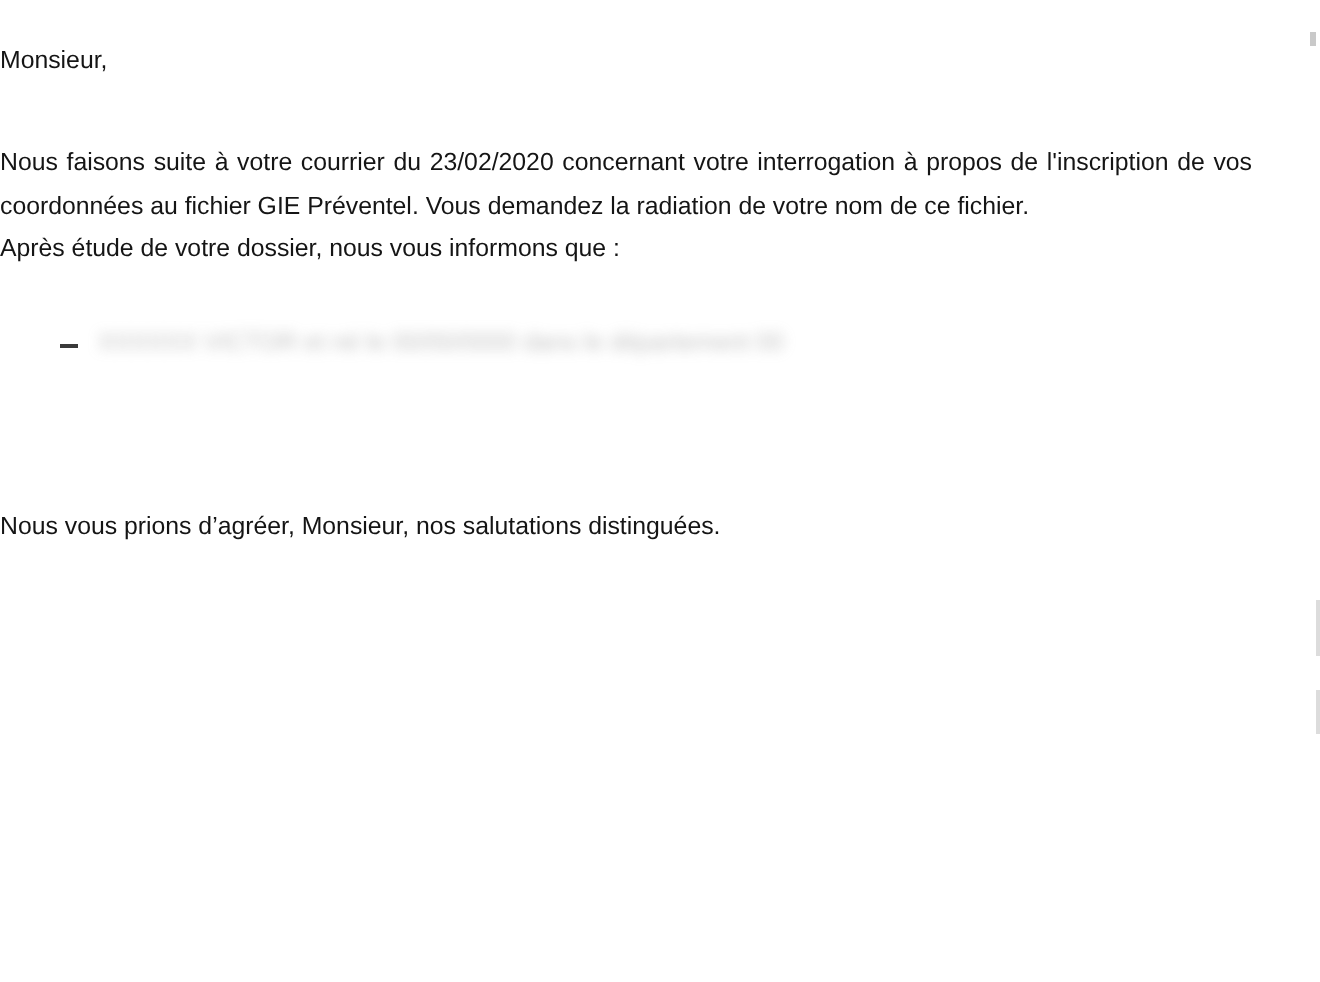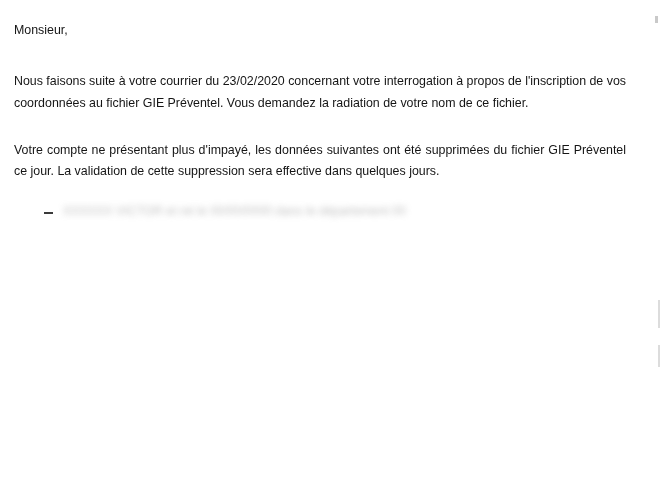--- a/index.html
+++ b/index.html
@@ -13,36 +13,35 @@
     overflow: hidden;
     font-family: "Liberation Sans", sans-serif;
     color: #111111;
   }
   .page {
     position: relative;
     width: 660px;
     height: 491px;
     background: #ffffff;
     box-sizing: border-box;
-    padding: 18px 34px 0 14px;
+    padding: 18px 34px 0 0;
   }
   .para {
     font-size: 12.4px;
     line-height: 1.72;
     text-align: justify;
     text-justify: inter-word;
     color: #151515;
     margin: 0;
   }
   .salutation {
     margin-top: 2px;
     margin-bottom: 30px;
   }
   .p-body1 {
-    margin-bottom: 26px;
   }
   .p-body2 {
     margin-bottom: 26px;
   }
   .p-body3 {
     margin-bottom: 18px;
   }
   .redacted-block {
     margin: 0 0 0 30px;
     display: flex;
@@ -101,29 +100,30 @@
 <body>
 
 <div class="page">
 
   <div class="scroll-mark"></div>
 
   <p class="para salutation">Monsieur,</p>
 
   <p class="para p-body1">Nous faisons suite à votre courrier du 23/02/2020 concernant votre interrogation à propos de l'inscription de vos coordonnées au fichier GIE Préventel. Vous demandez la radiation de votre nom de ce fichier.</p>
 
+  <p class="para p-body2">Après étude de votre dossier, nous vous informons que :</p>
 
-  <p class="para p-body3">Votre compte ne présentant plus d'impayé, les données suivantes ont été supprimées du fichier GIE Préventel ce jour. La validation de cette suppression sera effective dans quelques jours.</p>
 
   <div class="redacted-block">
     <span class="redacted-bullet"></span>
     <span class="redacted-text">XXXXXX VICTOR et né le 00/00/0000 dans le département 00</span>
   </div>
 
   <div class="spacer-large"></div>
 
 
+  <p class="para p-footer2">Nous vous prions d’agréer, Monsieur, nos salutations distinguées.</p>
 
 
   <div class="edge-tick tick-a"></div>
   <div class="edge-tick tick-b"></div>
 
 </div>
 
 </body></html>

